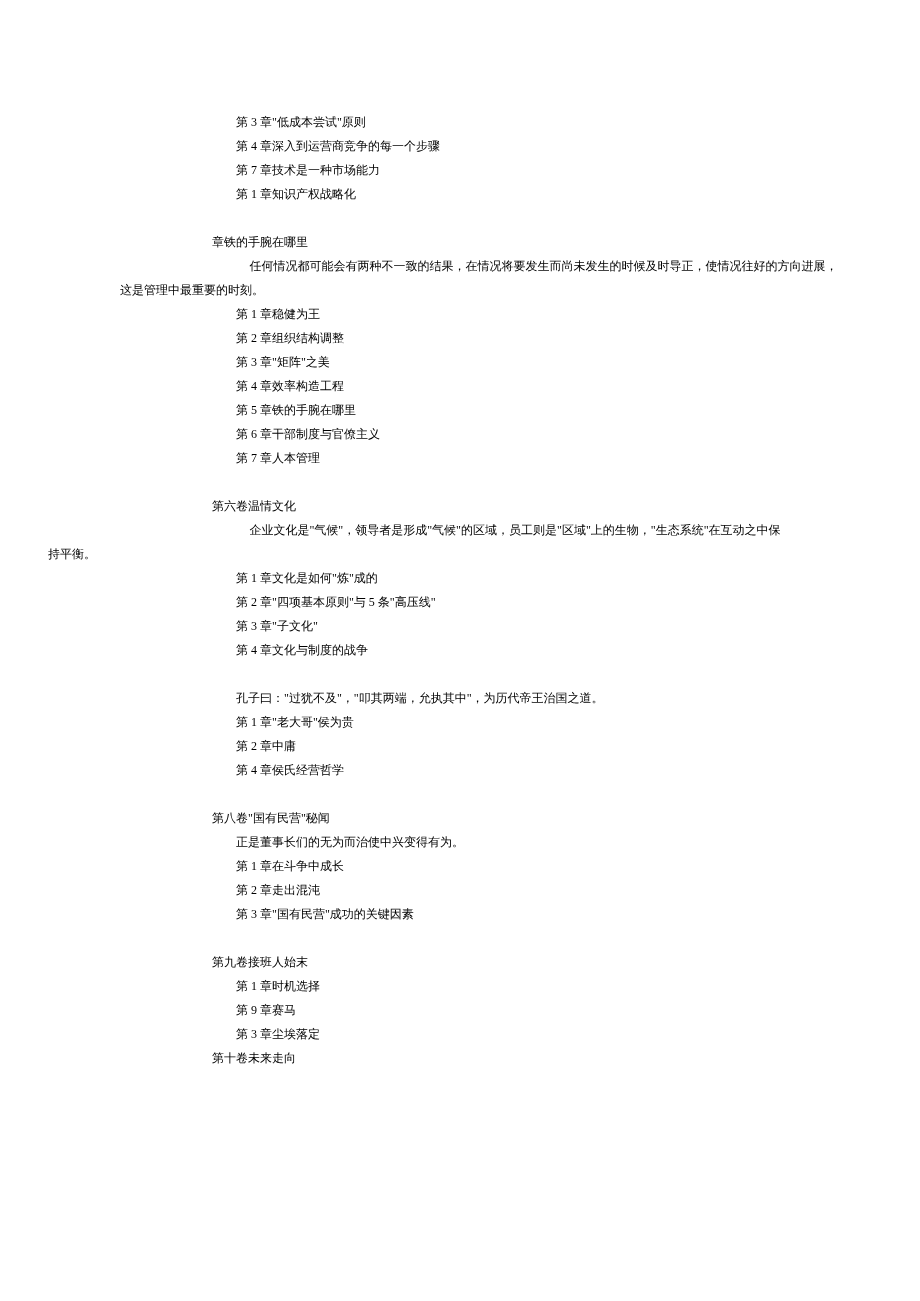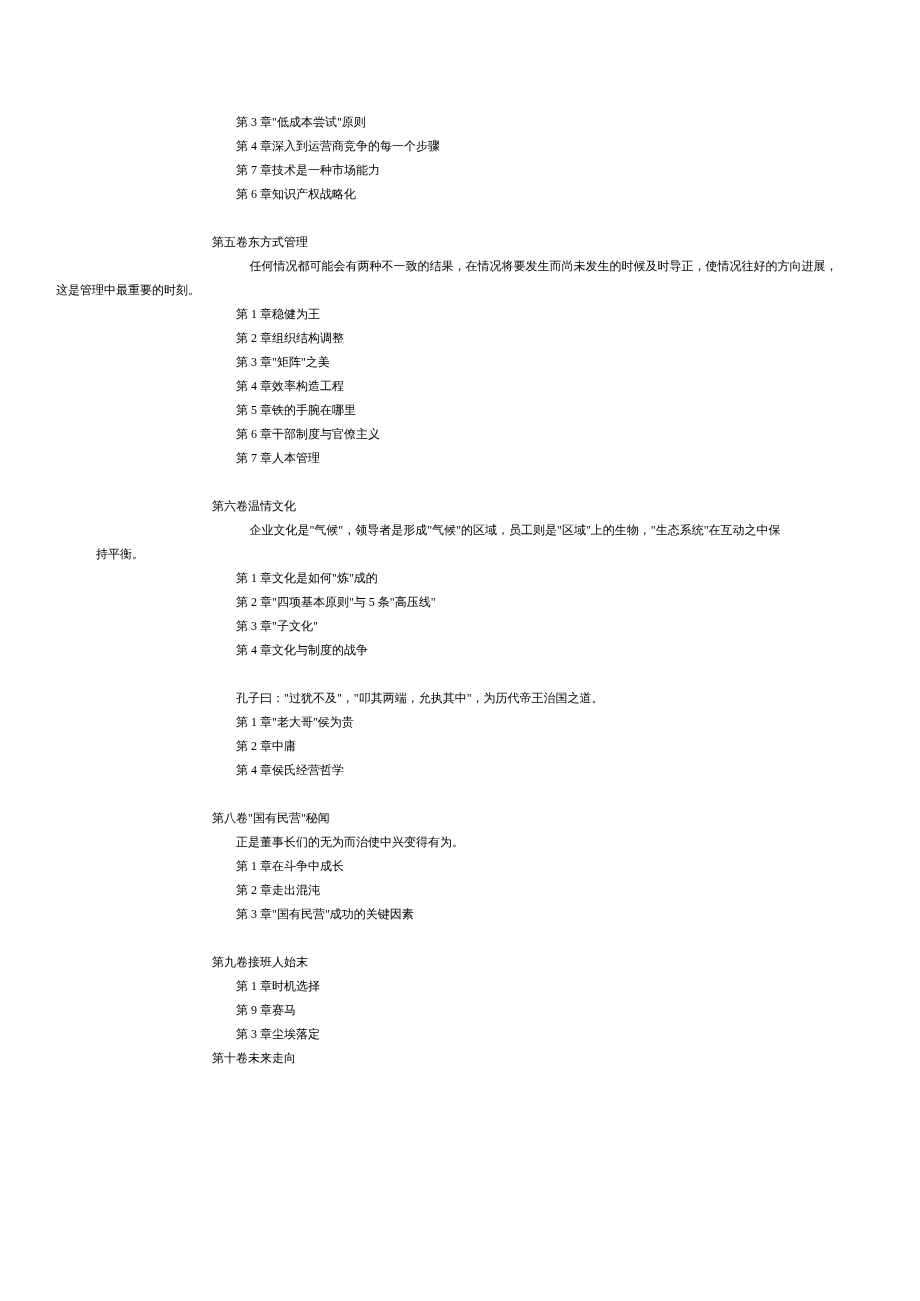--- a/index.html
+++ b/index.html
@@ -40,43 +40,43 @@
     }
   </style>
 </head>
 <body>
 
 <div class="content">
 
   <div class="chapter">第 3 章"低成本尝试"原则</div>
   <div class="chapter">第 4 章深入到运营商竞争的每一个步骤</div>
   <div class="chapter">第 7 章技术是一种市场能力</div>
-  <div class="chapter">第 6 章知识产权战略化</div>
+  <div class="chapter">第 1 章知识产权战略化</div>
 
   <div class="spacer"></div>
 
-  <div class="section-title">第五卷东方式管理</div>
+  <div class="section-title">章铁的手腕在哪里</div>
   <div class="section-desc">任何情况都可能会有两种不一致的结果，在情况将要发生而尚未发生的时候及时导正，使情况往好的方向进展，</div>
 </div>
-<div class="section-desc-wrap" style="padding-left:56px;">这是管理中最重要的时刻。</div>
+<div class="section-desc-wrap" style="padding-left:120px;">这是管理中最重要的时刻。</div>
 <div class="content">
   <div class="chapter">第 1 章稳健为王</div>
   <div class="chapter">第 2 章组织结构调整</div>
   <div class="chapter">第 3 章"矩阵"之美</div>
   <div class="chapter">第 4 章效率构造工程</div>
   <div class="chapter">第 5 章铁的手腕在哪里</div>
   <div class="chapter">第 6 章干部制度与官僚主义</div>
   <div class="chapter">第 7 章人本管理</div>
 
   <div class="spacer"></div>
 
   <div class="section-title">第六卷温情文化</div>
   <div class="section-desc">企业文化是"气候"，领导者是形成"气候"的区域，员工则是"区域"上的生物，"生态系统"在互动之中保</div>
 </div>
-<div class="section-desc-wrap" style="padding-left:96px;">持平衡。</div>
+<div class="section-desc-wrap" style="padding-left:48px;">持平衡。</div>
 <div class="content">
   <div class="chapter">第 1 章文化是如何"炼"成的</div>
   <div class="chapter">第 2 章"四项基本原则"与 5 条"高压线"</div>
   <div class="chapter">第 3 章"子文化"</div>
   <div class="chapter">第 4 章文化与制度的战争</div>
 
   <div class="spacer"></div>
 
   <div class="chapter">孔子曰："过犹不及"，"叩其两端，允执其中"，为历代帝王治国之道。</div>
   <div class="chapter">第 1 章"老大哥"侯为贵</div>

